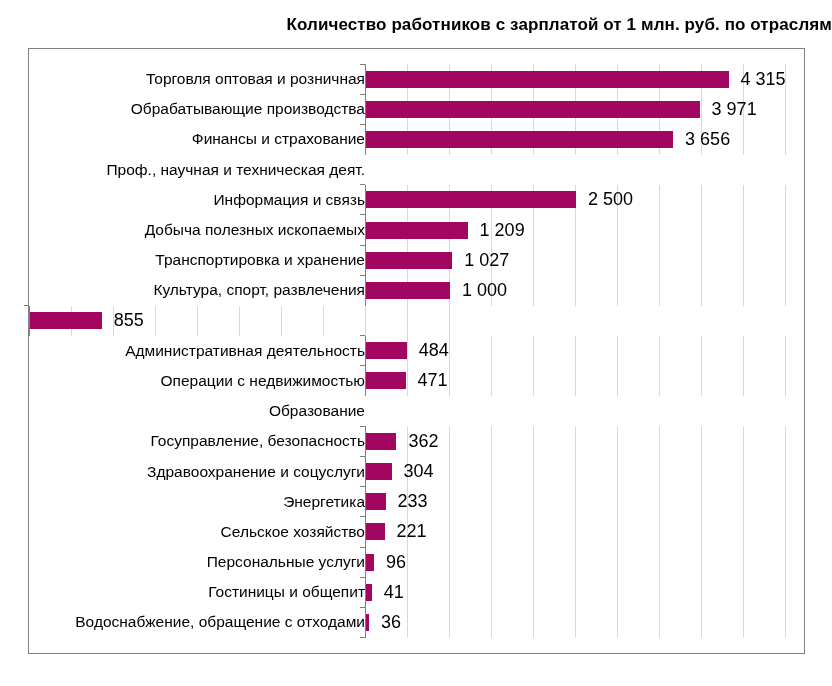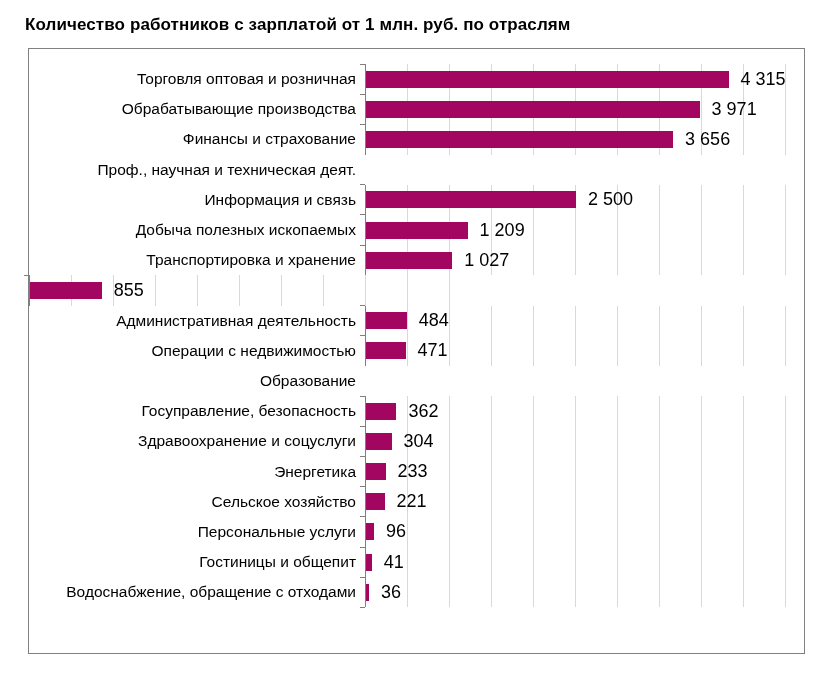--- a/index.html
+++ b/index.html
@@ -8,20 +8,21 @@
     background: #ffffff;
     font-family: "Liberation Sans", sans-serif;
     color: #000000;
   }
   .page {
     position: relative;
     width: 832px;
     height: 686px;
     background: #ffffff;
     overflow: hidden;
+    text-align: right;
   }
   .chart-title {
     margin: 15px 0 0 25px;
     font-size: 17px;
     font-weight: bold;
     letter-spacing: 0.1px;
   }
   .chart-frame {
     box-sizing: border-box;
     margin: 13px 0 0 28px;
@@ -36,21 +37,20 @@
     flex-direction: column;
   }
   .row {
     display: flex;
     align-items: stretch;
     height: 30.2px;
   }
   .row-label {
     box-sizing: border-box;
     width: 336px;
-    padding-right: 9px;
     display: flex;
     align-items: center;
     justify-content: flex-end;
     font-size: 15.5px;
     white-space: nowrap;
   }
   .bar-zone {
     position: relative;
     flex: 1;
     display: flex;
@@ -144,20 +144,27 @@
           </div>
         </div>
         <div class="row">
           <div class="row-label">Транспортировка и хранение</div>
           <div class="bar-zone">
             <div class="bar" style="width: 86.3px;"></div>
             <div class="value-label">1 027</div>
           </div>
         </div>
         <div class="row">
+          <div class="row-label">Культура, спорт, развлечения</div>
+          <div class="bar-zone">
+            <div class="bar" style="width: 84px;"></div>
+            <div class="value-label">1 000</div>
+          </div>
+        </div>
+        <div class="row">
           <div class="bar-zone">
             <div class="bar" style="width: 71.8px;"></div>
             <div class="value-label">855</div>
           </div>
         </div>
         <div class="row">
           <div class="row-label">Административная деятельность</div>
           <div class="bar-zone">
             <div class="bar" style="width: 40.7px;"></div>
             <div class="value-label">484</div>

